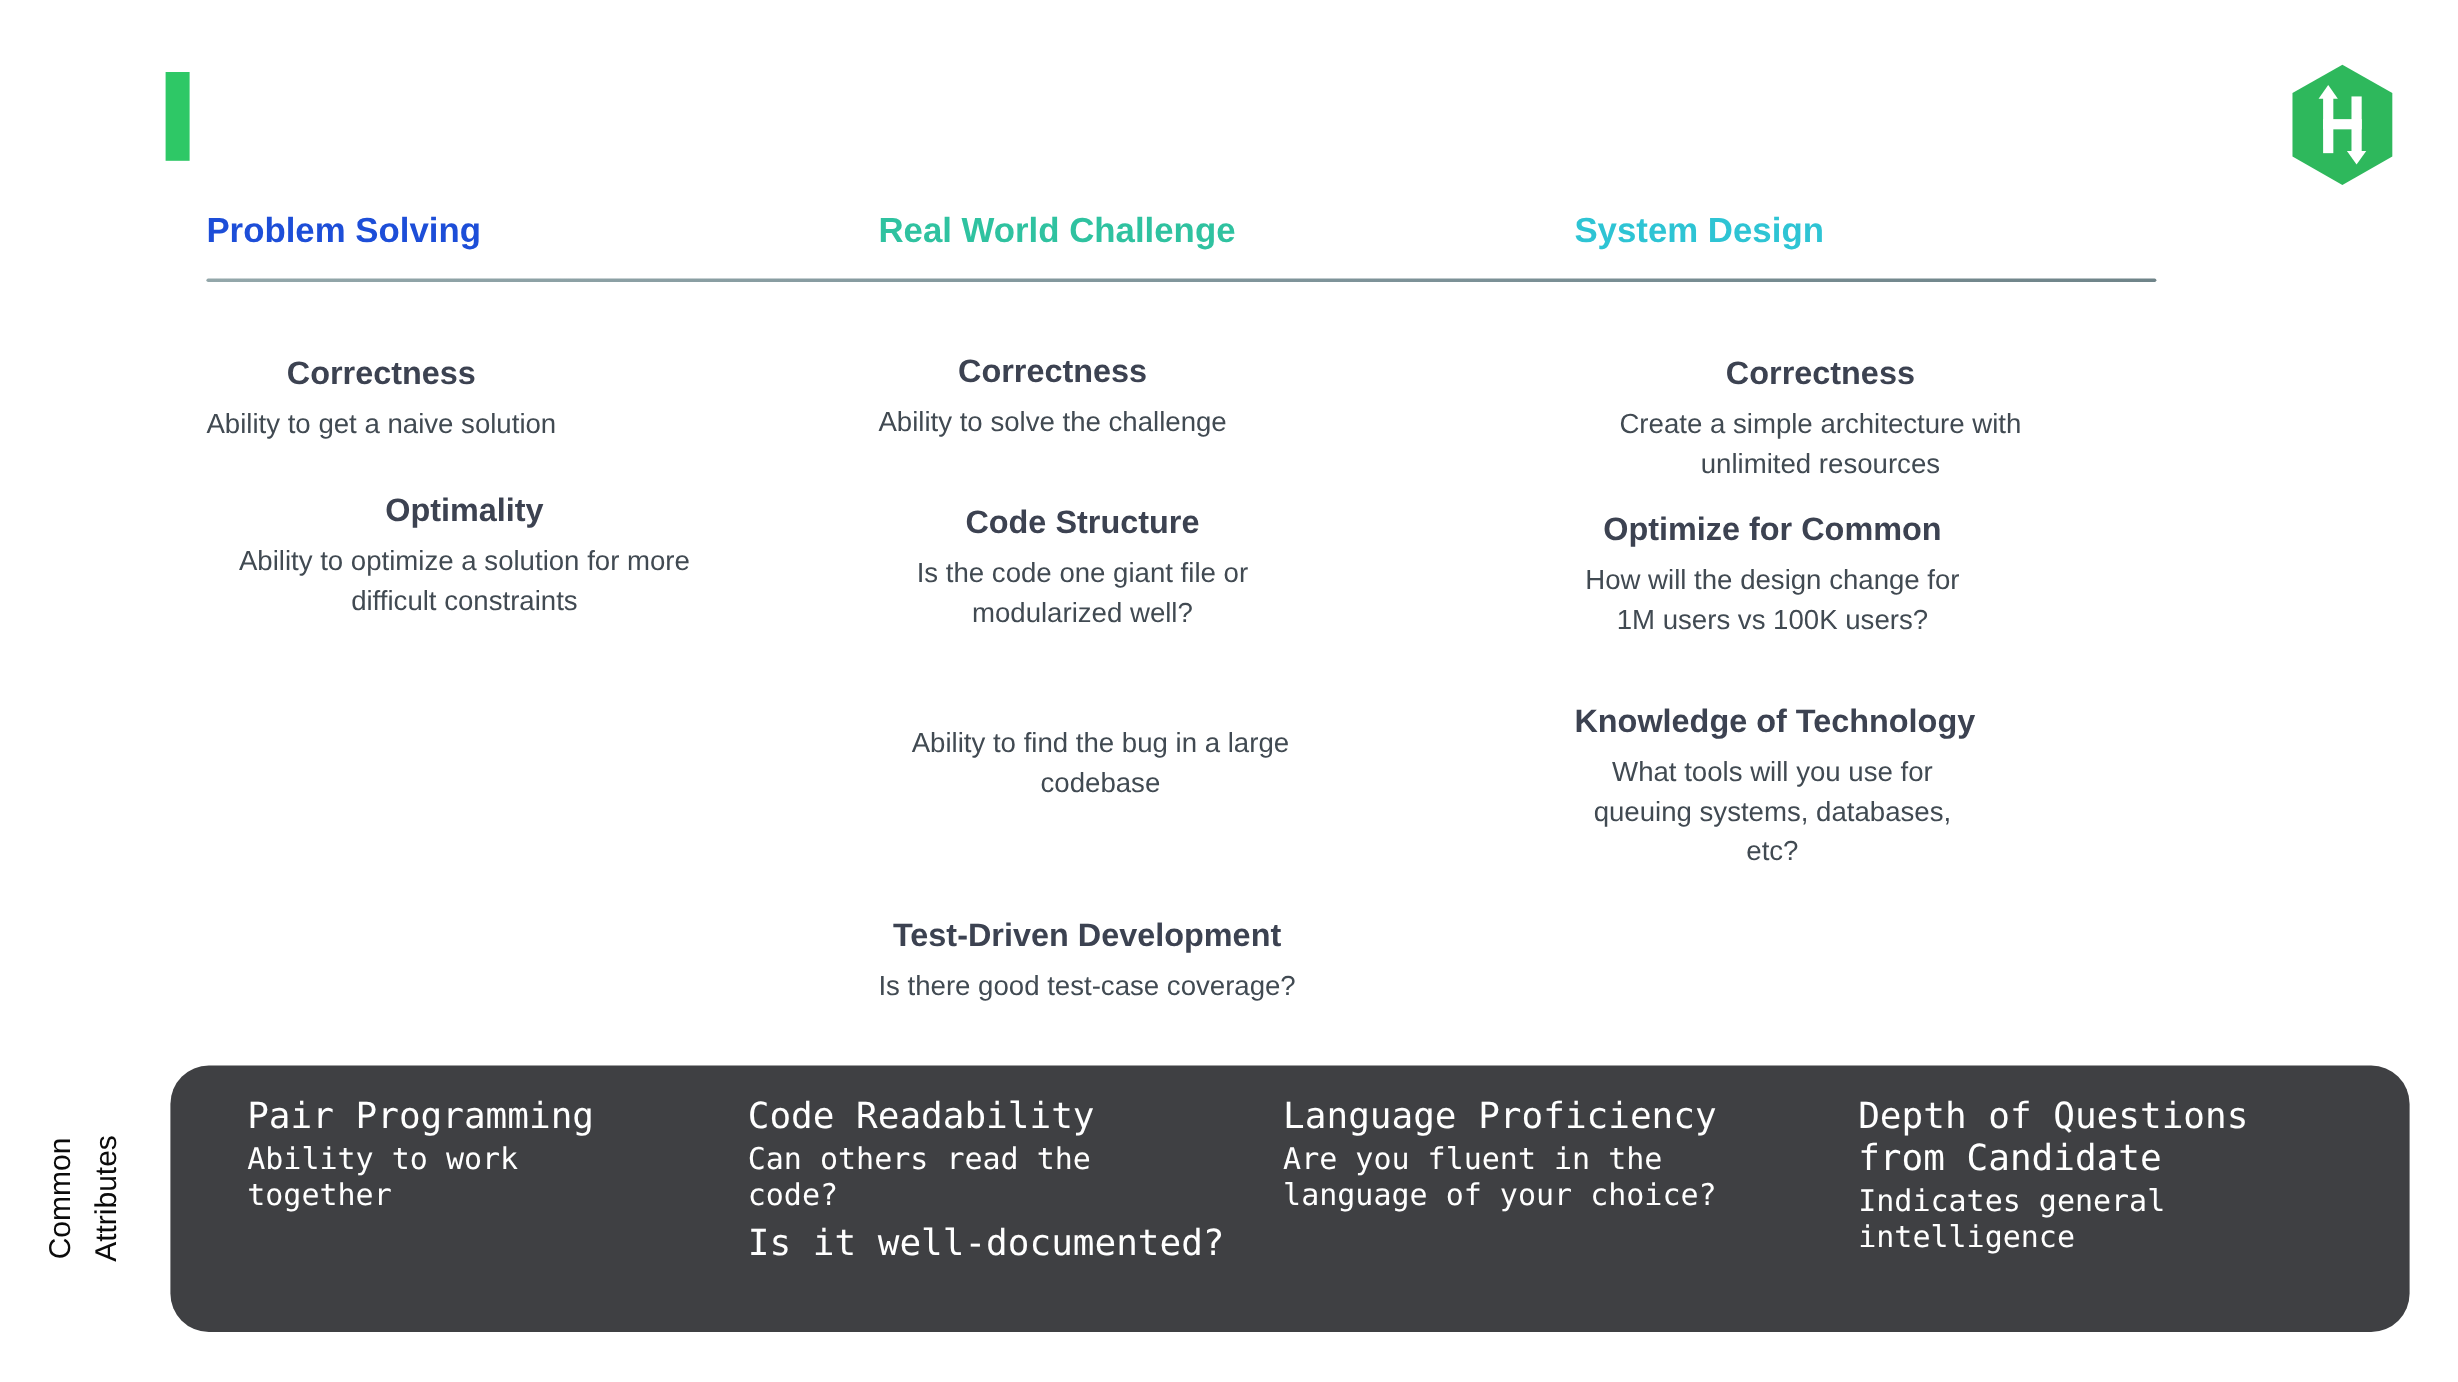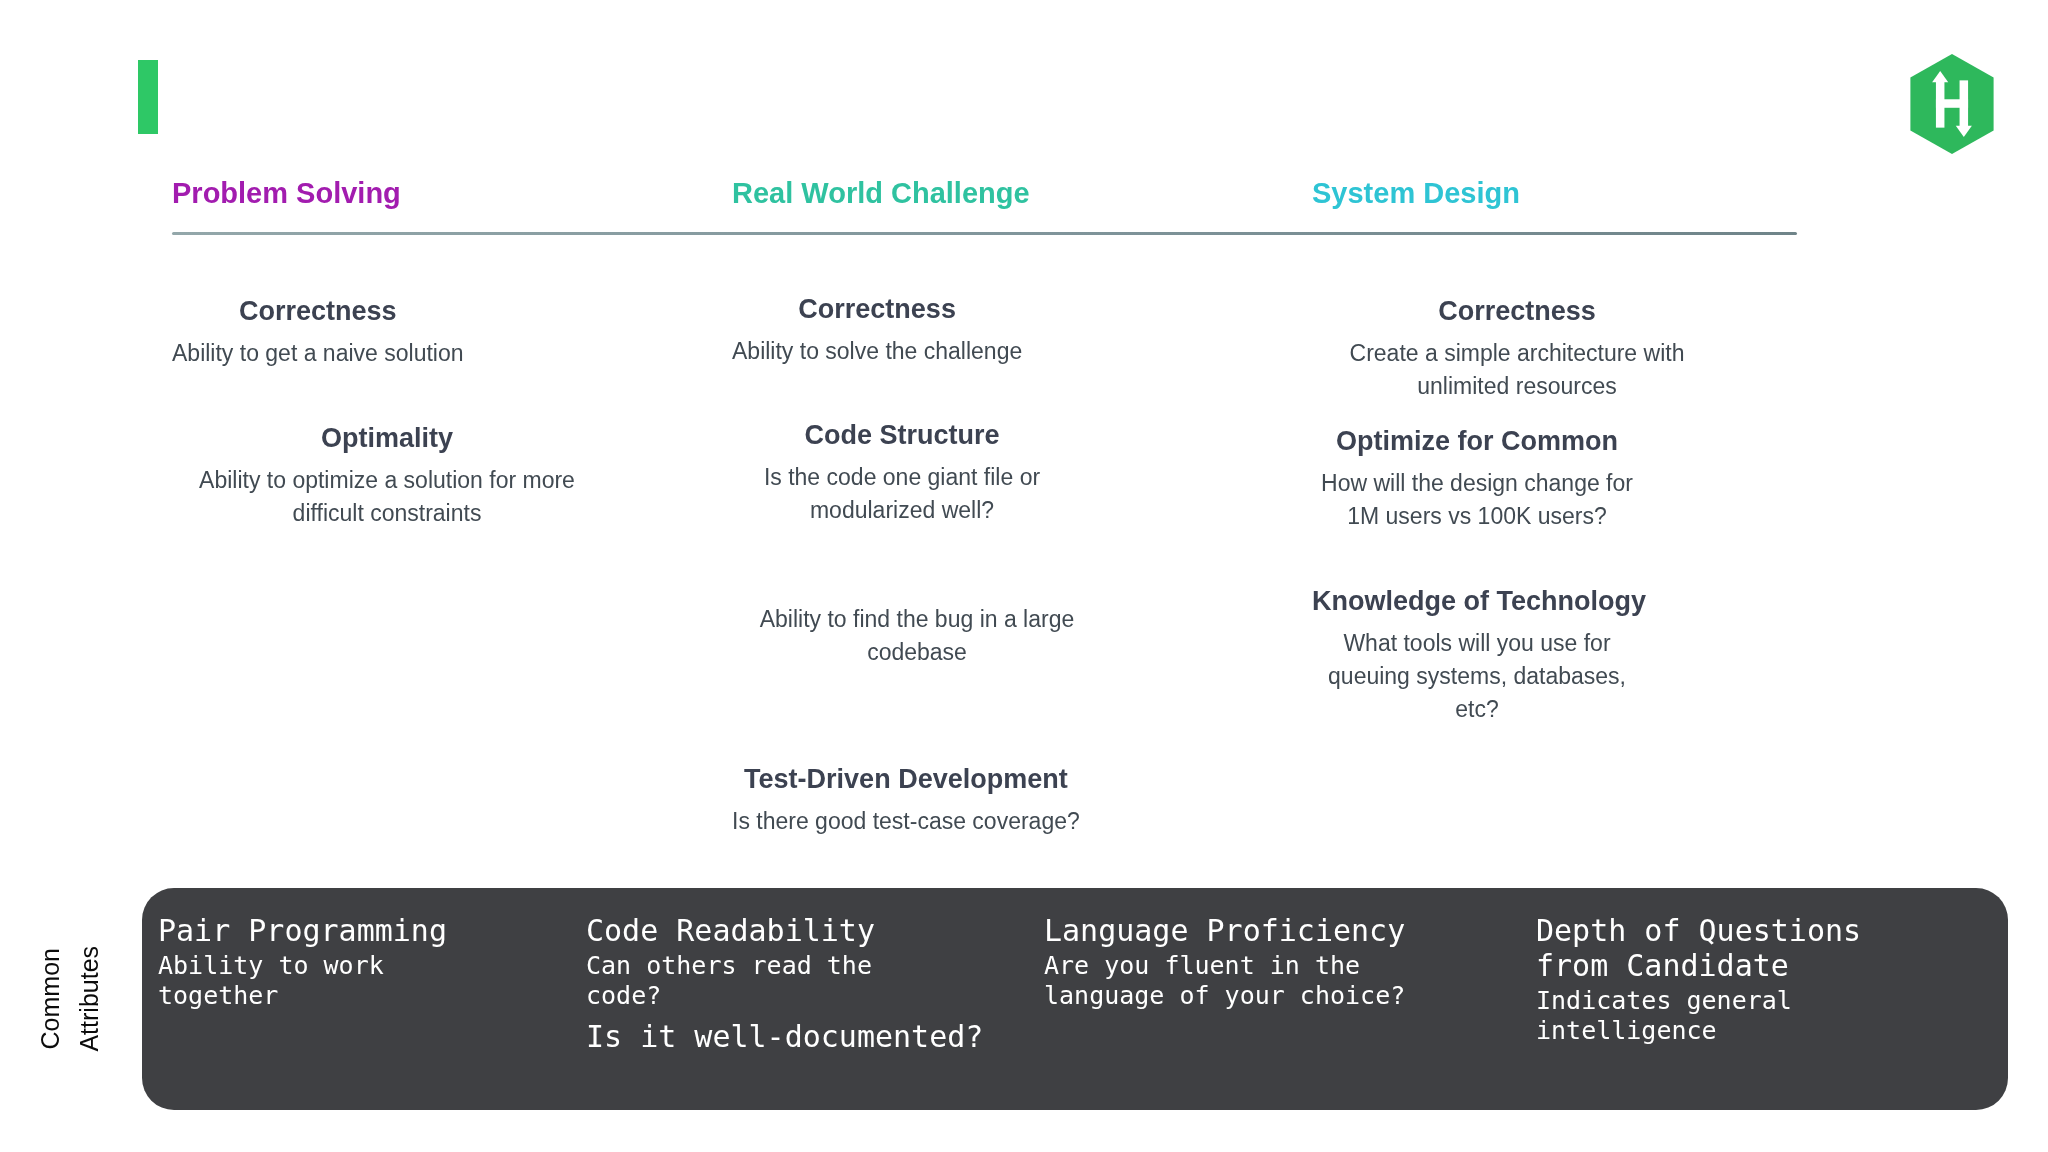--- a/index.html
+++ b/index.html
@@ -68,21 +68,21 @@
   .col-heads {
     display: flex;
     align-items: flex-end;
   }
   .col-head {
     font-size: 29px;
     font-weight: 700;
     line-height: 1.1;
     white-space: nowrap;
   }
-  .col-head.c1 { width: 560px; color: #a21caf; }
+  .col-head.c1 { width: 560px; color: #1d4ed8; }
   .col-head.c2 { width: 580px; color: #2fc2a0; }
   .col-head.c3 { width: 488px; color: #2ec4d4; }
 
   .head-rule {
     margin-top: 22px;
     width: 1625px;
     height: 3px;
     background: linear-gradient(90deg,#93a7aa 0%, #7f949a 55%, #6f8489 100%);
     border-radius: 2px;
   }
@@ -148,21 +148,21 @@
     display: flex;
     padding: 26px 0 0 0;
     box-sizing: border-box;
   }
   .common-cell {
     font-family: "DejaVu Sans Mono", "Liberation Mono", monospace;
     color: #ffffff;
     padding-right: 18px;
     box-sizing: border-box;
   }
-  .common-cell.w1 { width: 430px; padding-left: 16px; }
+  .common-cell.w1 { width: 430px; padding-left: 16px; margin-left: 48px; }
   .common-cell.w2 { width: 462px; padding-left: 14px; }
   .common-cell.w3 { width: 492px; padding-left: 10px; }
   .common-cell.w4 { width: 482px; padding-left: 10px; }
 
   .common-title {
     font-size: 30px;
     line-height: 1.16;
     letter-spacing: 0px;
     white-space: pre-line;
   }
@@ -211,21 +211,21 @@
 
     <div class="head-rule"></div>
 
     <div class="col-body">
 
       <div class="col c1" style="height:460px">
         <div class="item" style="top:28px">
           <div class="item-title">Correctness</div>
           <div class="item-desc">Ability to get a naive solution</div>
         </div>
-        <div class="item" style="top:155px">
+        <div class="item" style="top:142px">
           <div class="item-title">Optimality</div>
           <div class="item-desc">Ability to optimize a solution for more difficult constraints</div>
         </div>
       </div>
 
       <div class="col c2" style="height:460px">
         <div class="item" style="top:26px">
           <div class="item-title">Correctness</div>
           <div class="item-desc">Ability to solve the challenge</div>
         </div>

